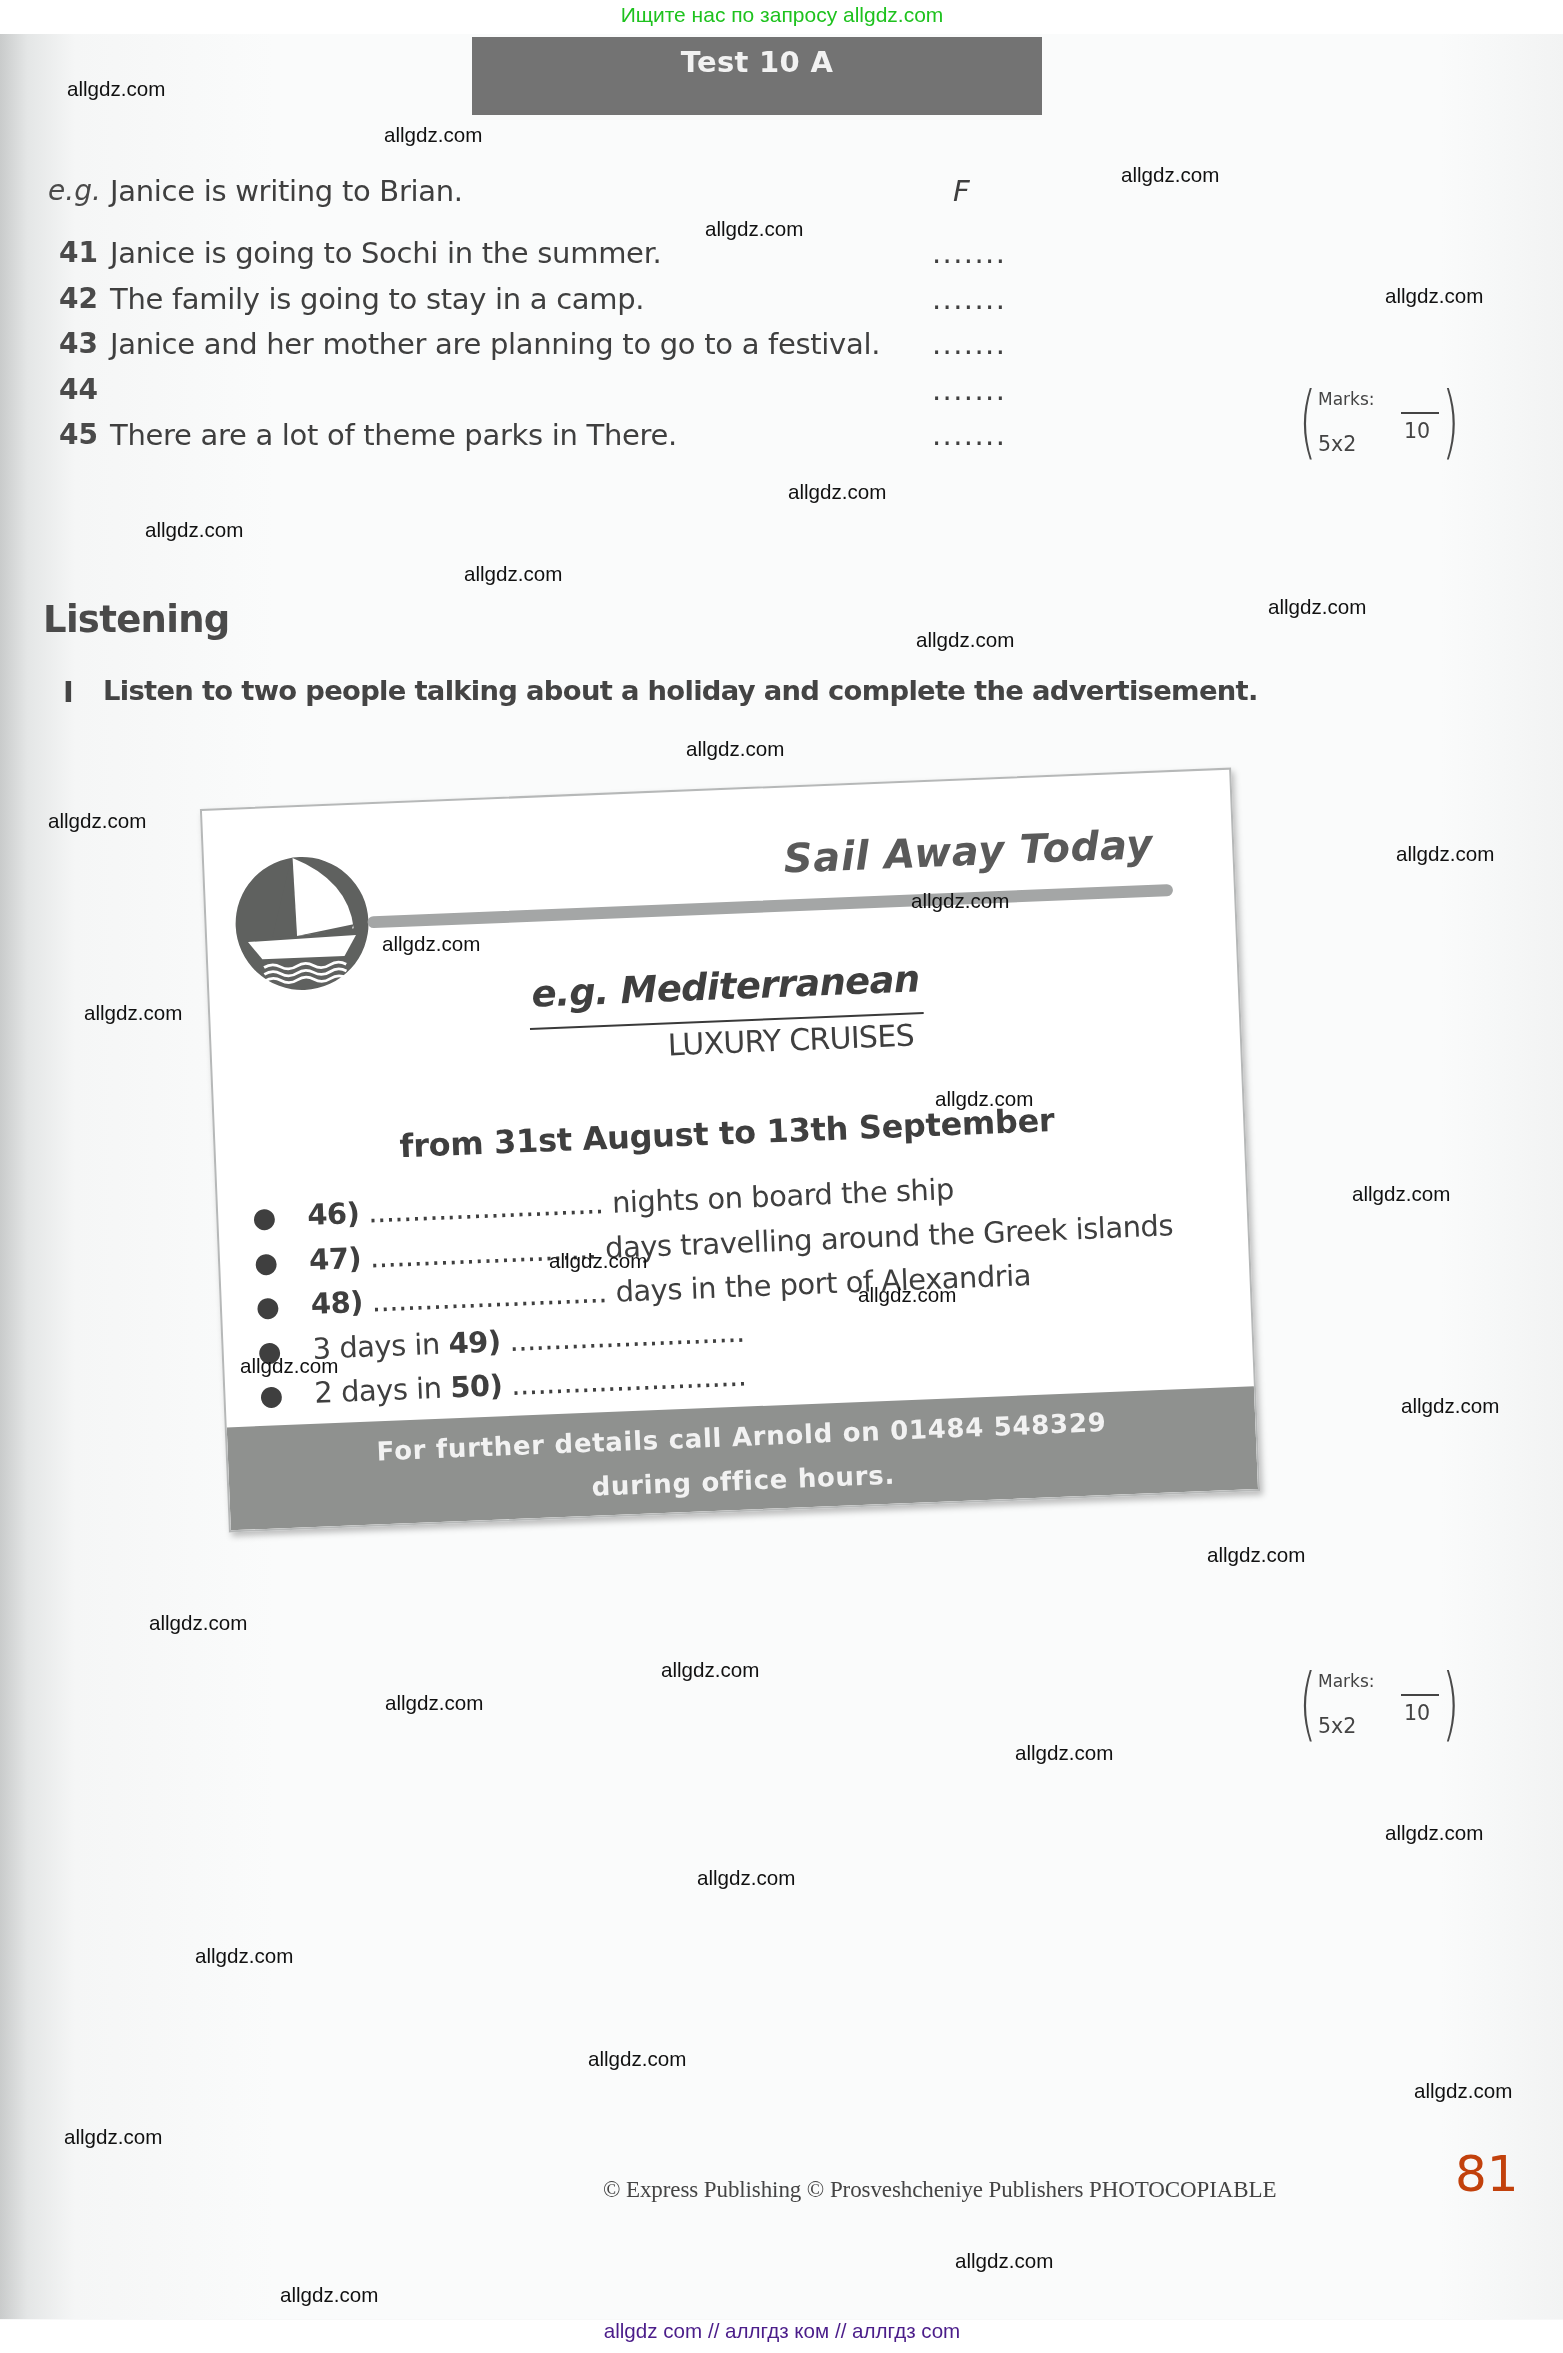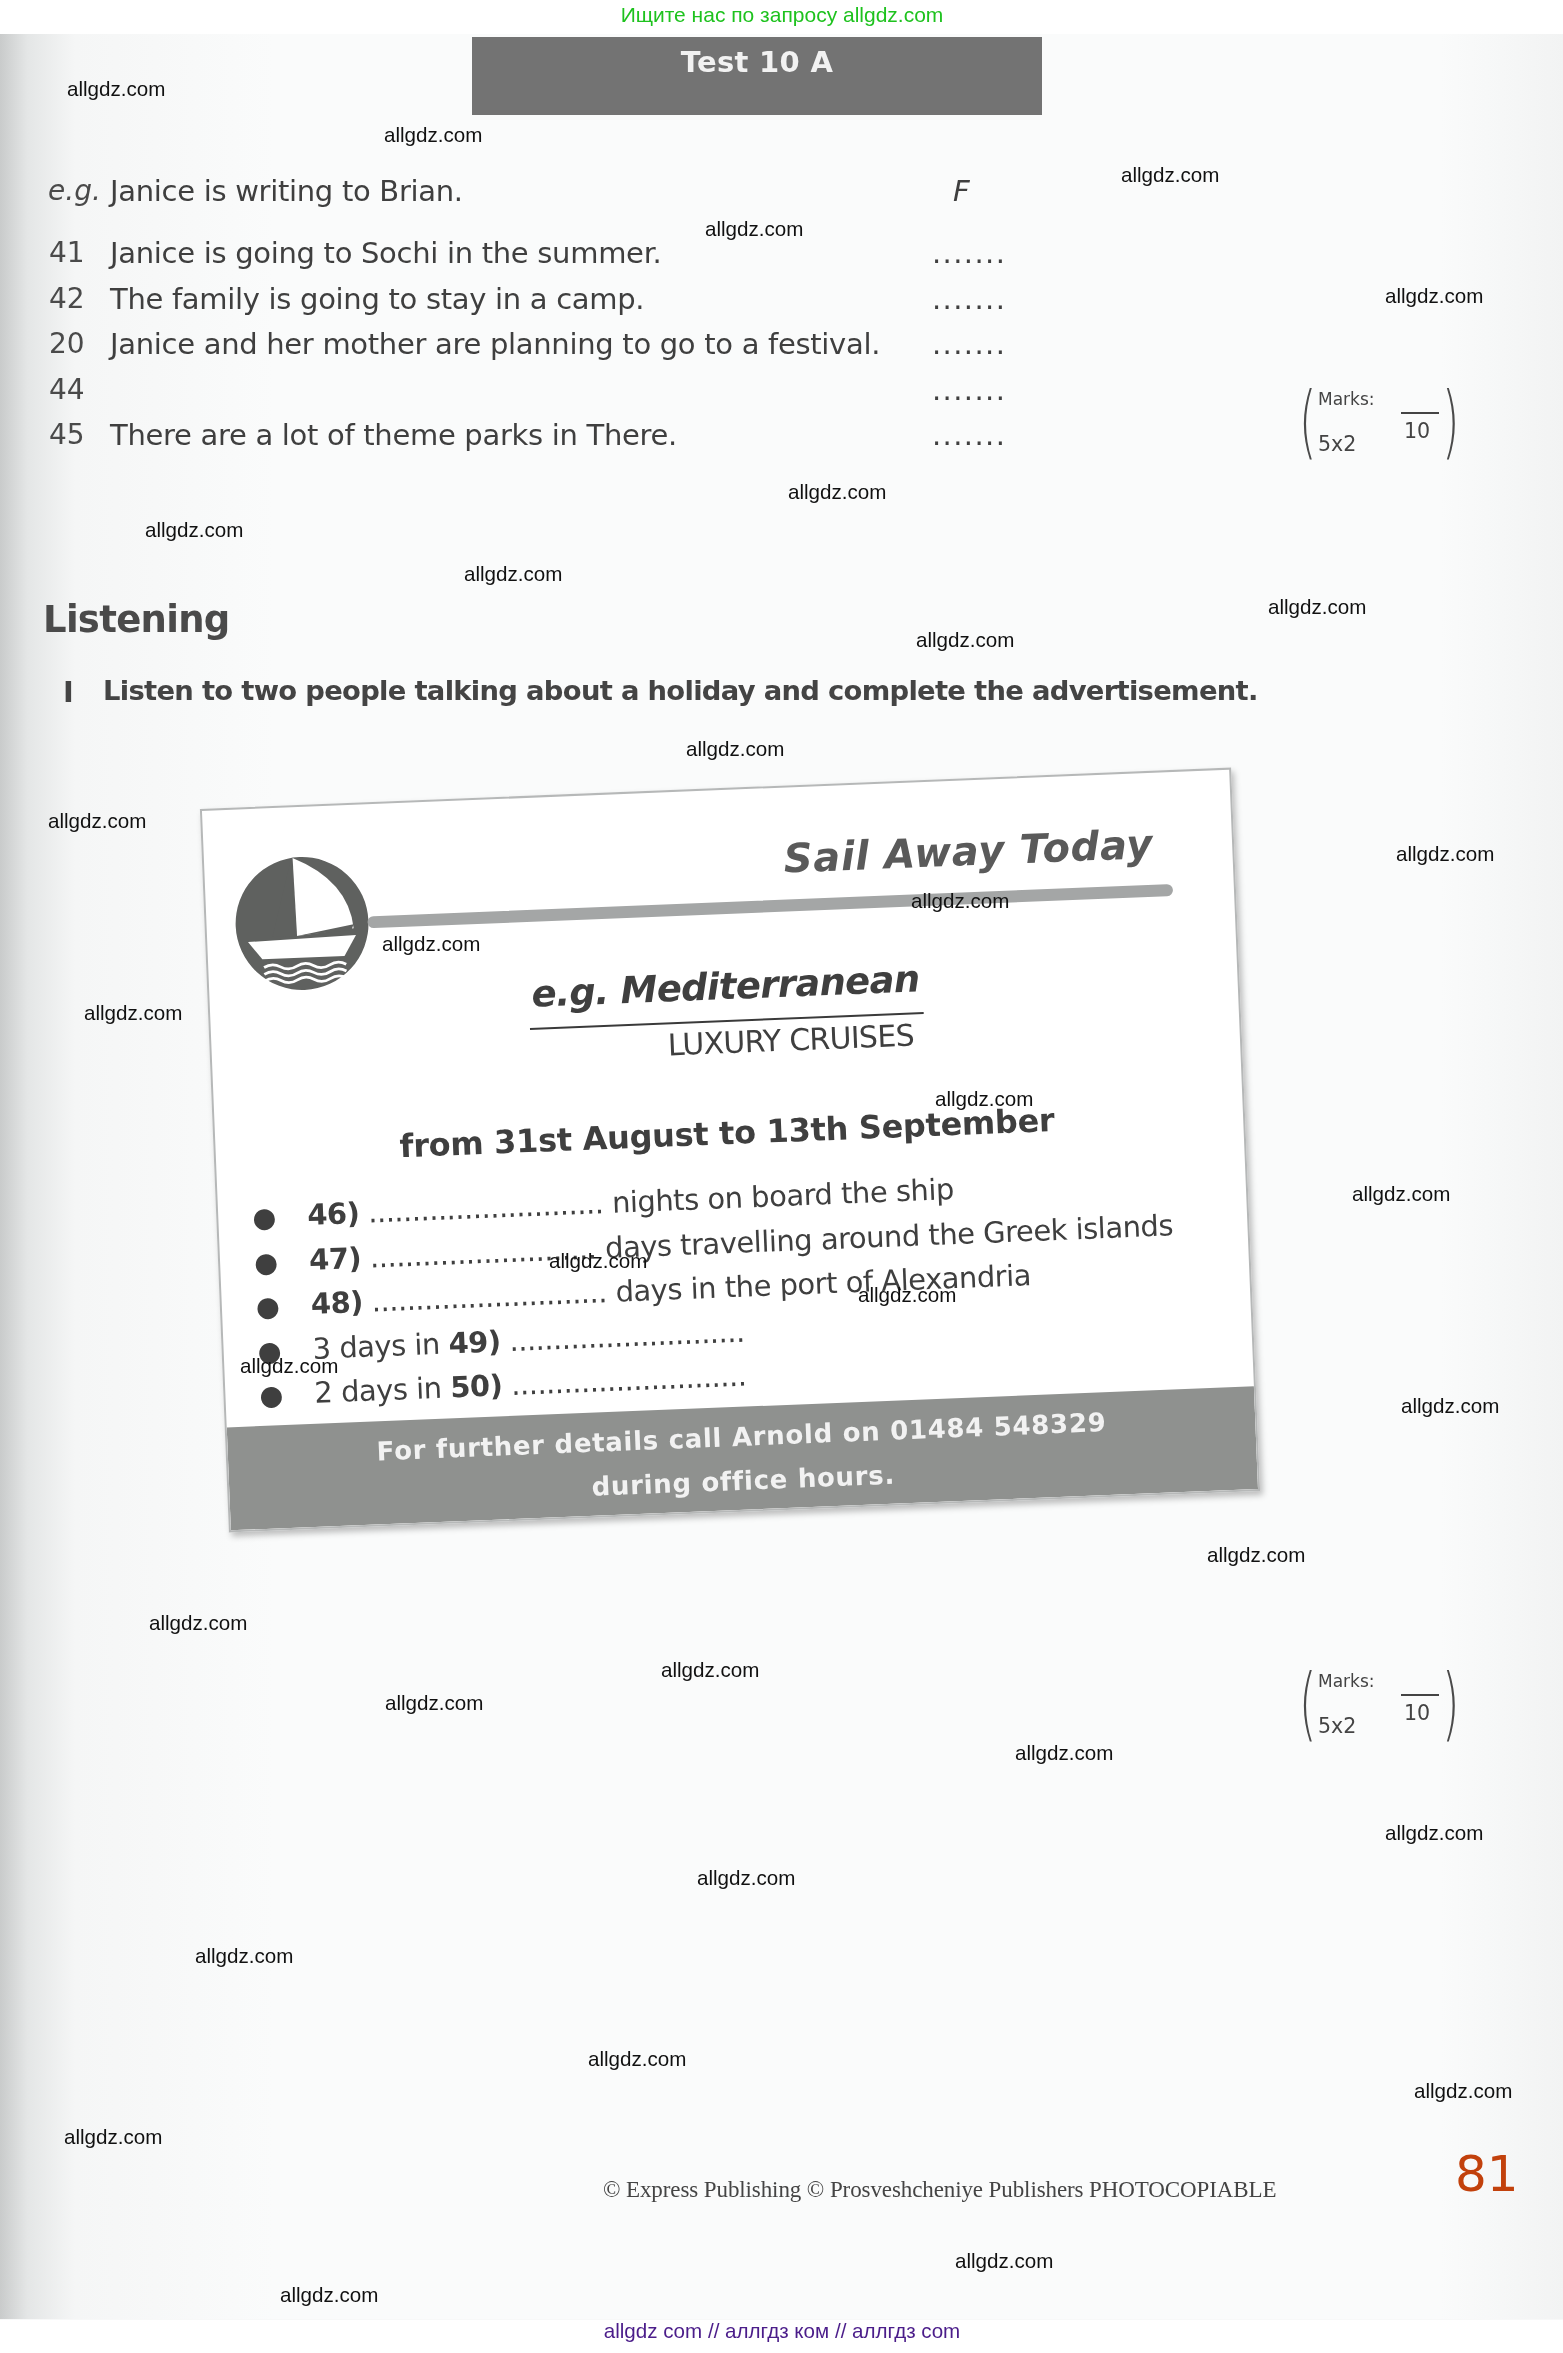--- a/index.html
+++ b/index.html
@@ -33,21 +33,21 @@
       display: flex; align-items: flex-start; justify-content: center;
     }
     .title-bar span {
       margin-top: 8.2px; color: #f2f2f2; font-size: 29px; font-weight: bold;
       font-family: "DejaVu Sans", sans-serif; letter-spacing: 0.3px;
     }
     .q-row {
       position: absolute; left: 0; width: 1508px; height: 41px; margin-top: 12px;
     }
     .q-num {
-      position: absolute; left: 49px; font-size: 28px; font-weight: normal; color: #4a4a4a;
+      position: absolute; left: 59px; font-size: 28px; font-weight: bold; color: #4a4a4a;
       font-family: "DejaVu Sans", sans-serif;
     }
     .q-num.eg { font-style: italic; font-weight: normal; left: 48px; }
     .q-text {
       position: absolute; left: 110px; font-size: 29px; color: #3f3f3f;
       font-family: "DejaVu Sans", sans-serif; letter-spacing: -0.3px;
     }
     .q-answer {
       position: absolute; left: 932px; font-size: 29px; color: #3f3f3f;
       font-family: "DejaVu Sans", sans-serif; letter-spacing: 1.4px;
@@ -173,21 +173,21 @@
   <span class="q-num">41</span>
   <span class="q-text">Janice is going to Sochi in the summer.</span>
   <span class="q-answer">.......</span>
 </div>
 <div class="q-row" style="top:270px">
   <span class="q-num">42</span>
   <span class="q-text">The family is going to stay in a camp.</span>
   <span class="q-answer">.......</span>
 </div>
 <div class="q-row" style="top:315px">
-  <span class="q-num">20</span>
+  <span class="q-num">43</span>
   <span class="q-text">Janice and her mother are planning to go to a festival.</span>
   <span class="q-answer">.......</span>
 </div>
 <div class="q-row" style="top:361px">
   <span class="q-num">44</span>
   <span class="q-answer">.......</span>
 </div>
 <div class="q-row" style="top:406px">
   <span class="q-num">45</span>
   <span class="q-text">There are a lot of theme parks in There.</span>

